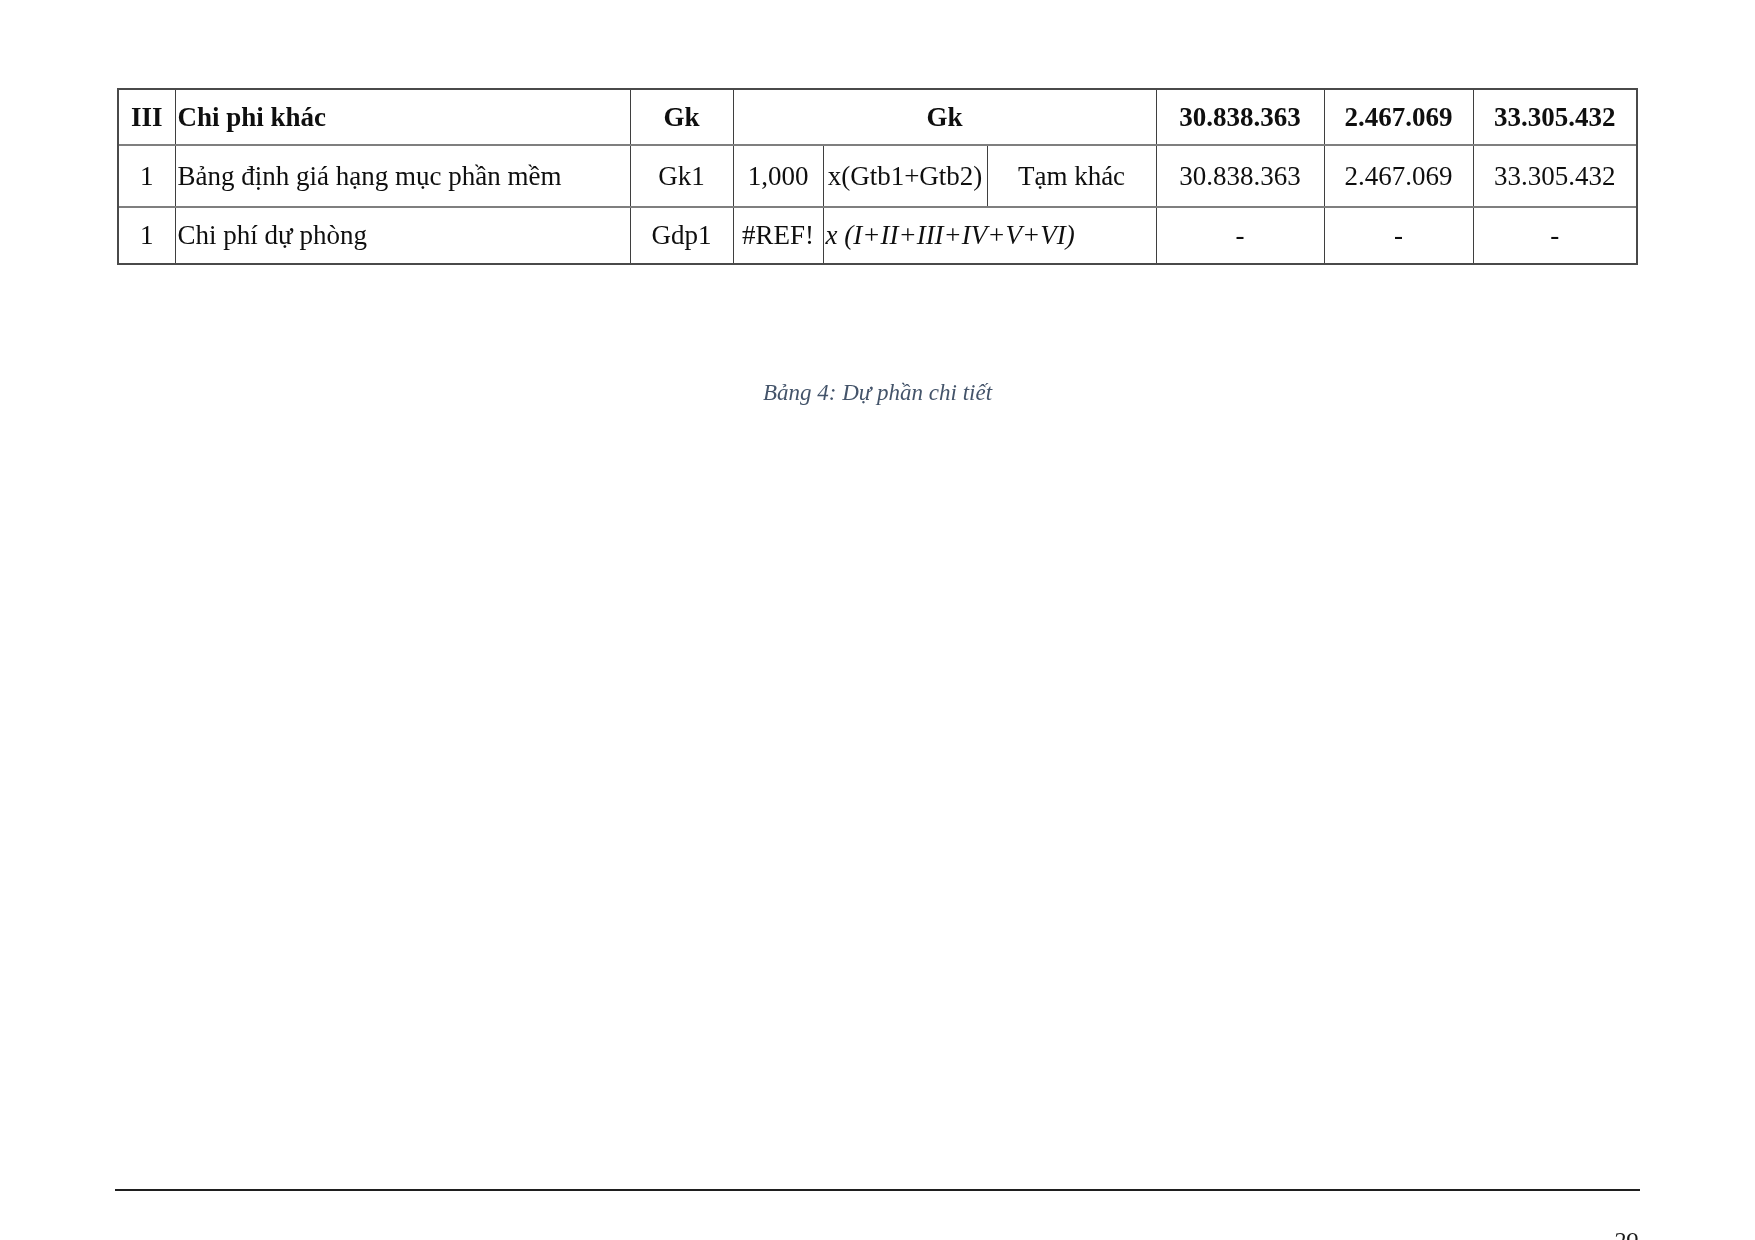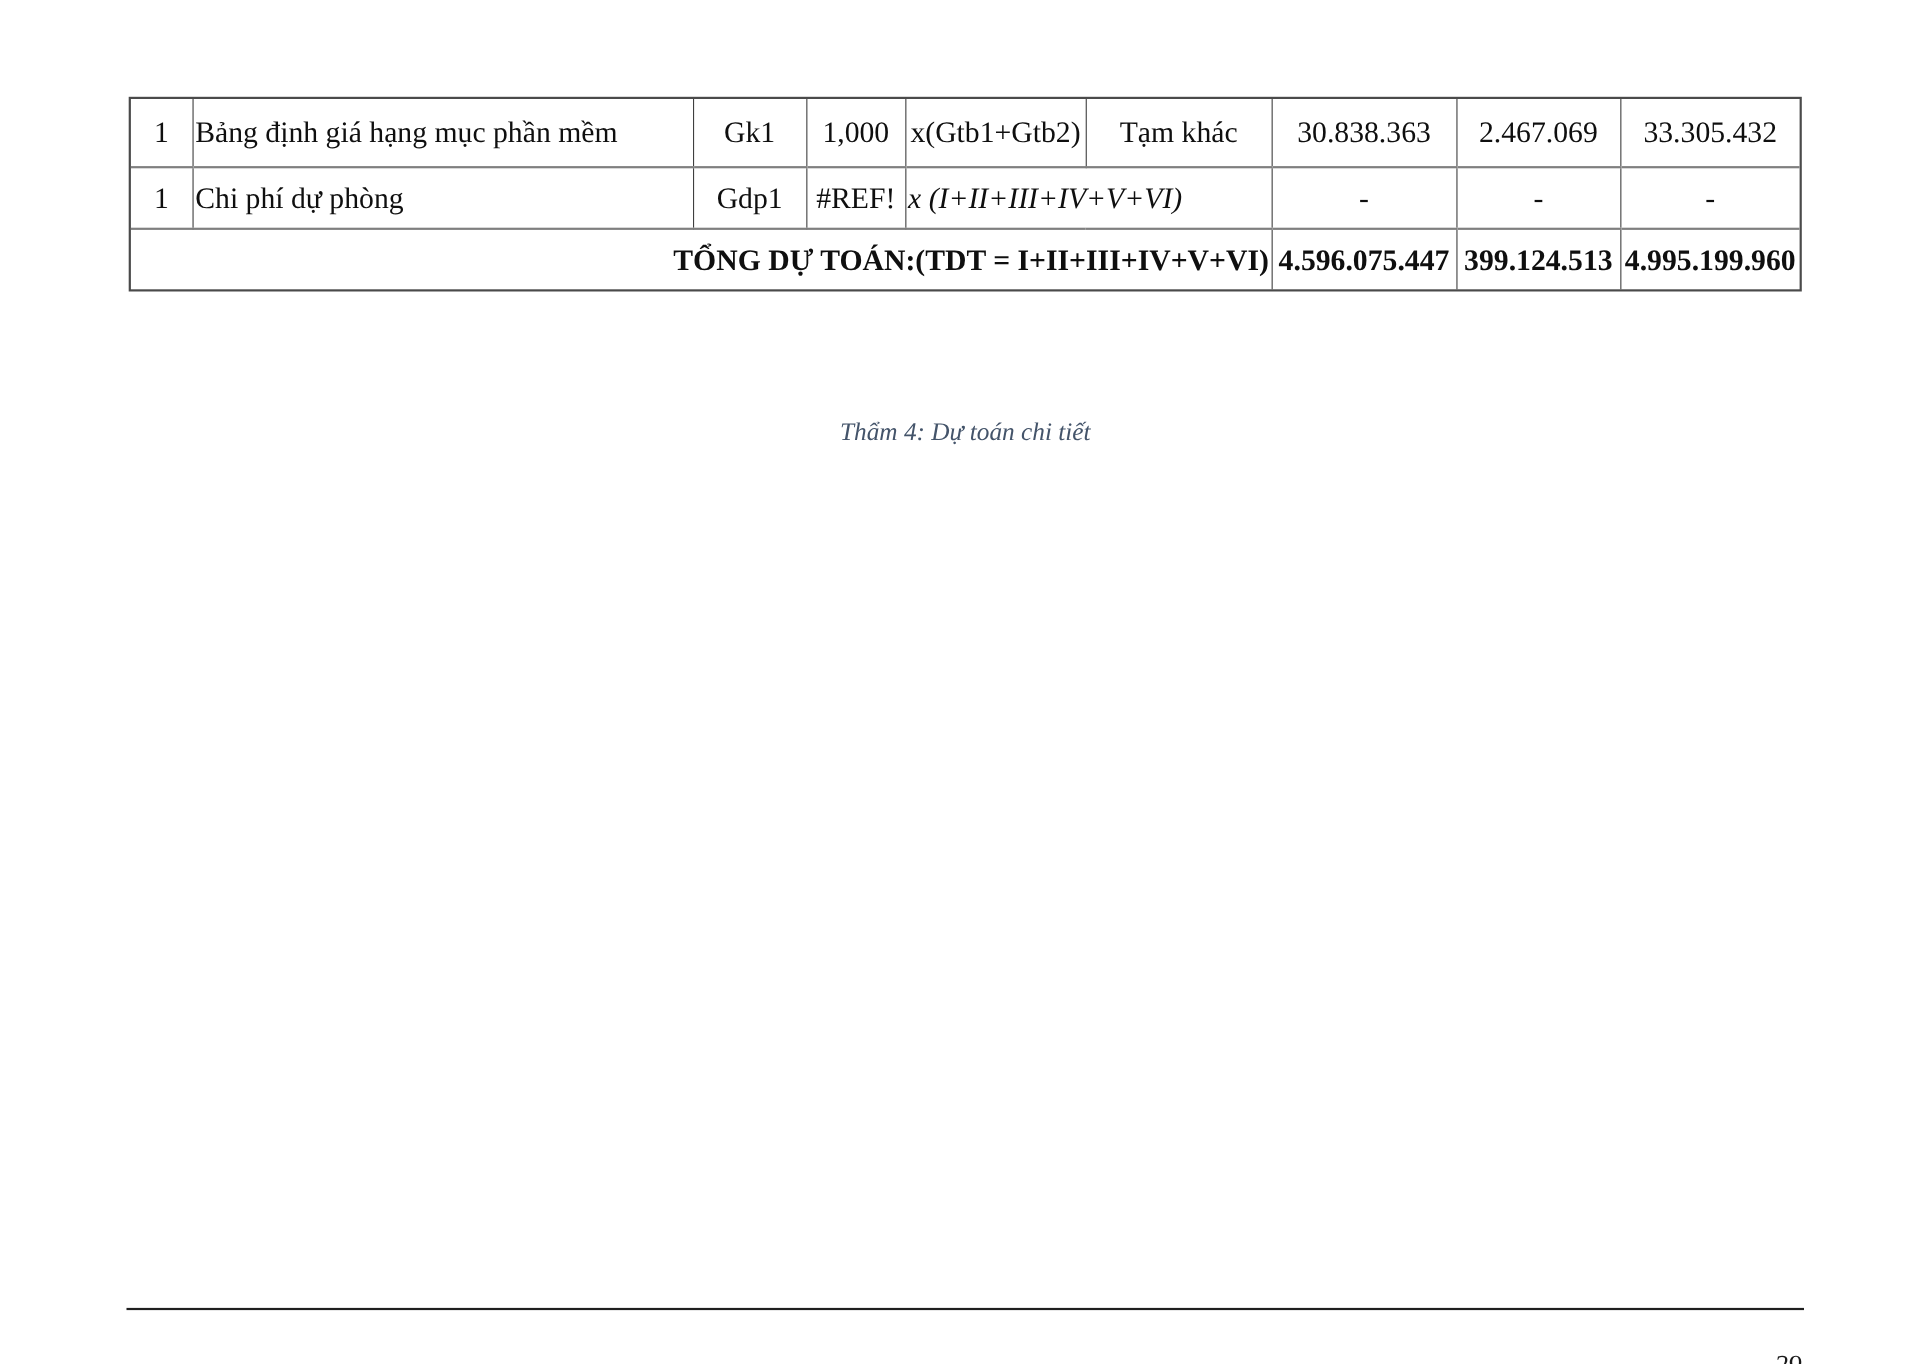--- a/index.html
+++ b/index.html
@@ -77,20 +77,29 @@
         <col style="width:455px">
         <col style="width:103px">
         <col style="width:90px">
         <col style="width:164px">
         <col style="width:169px">
         <col style="width:168px">
         <col style="width:149px">
         <col style="width:163px">
       </colgroup>
       <tbody>
+        <tr class="b" style="height:55px">
+          <td class="c">III</td>
+          <td class="l">Chi phi khác</td>
+          <td class="c">Gk</td>
+          <td class="c" colspan="3">Gk</td>
+          <td class="c">30.838.363</td>
+          <td class="c">2.467.069</td>
+          <td class="c">33.305.432</td>
+        </tr>
         <tr style="height:62px">
           <td class="c">1</td>
           <td class="l">Bảng định giá hạng mục phần mềm</td>
           <td class="c">Gk1</td>
           <td class="c">1,000</td>
           <td class="c">x(Gtb1+Gtb2)</td>
           <td class="c">Tạm khác</td>
           <td class="c">30.838.363</td>
           <td class="c">2.467.069</td>
           <td class="c">33.305.432</td>
@@ -98,28 +107,22 @@
         <tr style="height:56px">
           <td class="c">1</td>
           <td class="l">Chi phí dự phòng</td>
           <td class="c">Gdp1</td>
           <td class="c">#REF!</td>
           <td class="l i" colspan="2">x (I+II+III+IV+V+VI)</td>
           <td class="c">-</td>
           <td class="c">-</td>
           <td class="c">-</td>
         </tr>
-        <tr class="b" style="height:55px">
-          <td class="r" colspan="6">TỔNG DỰ TOÁN:(TDT = I+II+III+IV+V+VI)</td>
-          <td class="c">4.596.075.447</td>
-          <td class="c">399.124.513</td>
-          <td class="c">4.995.199.960</td>
-        </tr>
       </tbody>
     </table>
   </div>
 
-  <div class="caption" style="color: rgb(68, 84, 106);">Thẩm 4: Dự toán chi tiết</div>
+  <div class="caption" style="color: rgb(68, 84, 106);">Bảng 4: Dự phần chi tiết</div>
 
   <div class="footer-rule"></div>
   <div class="page-number">29</div>
 
 </div>
 
 </body></html>

